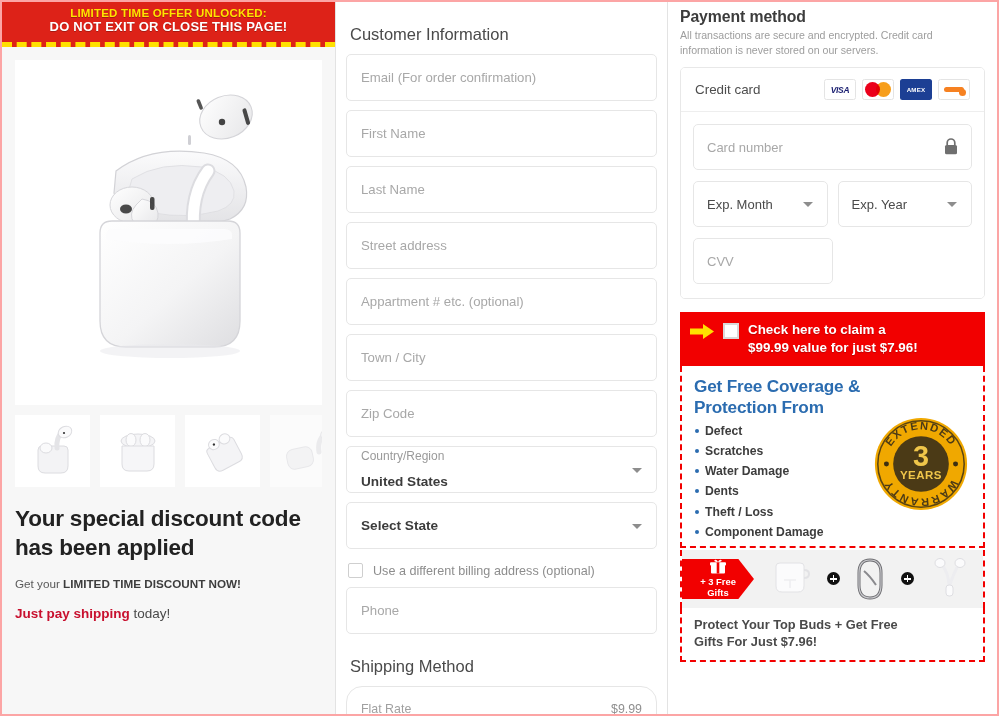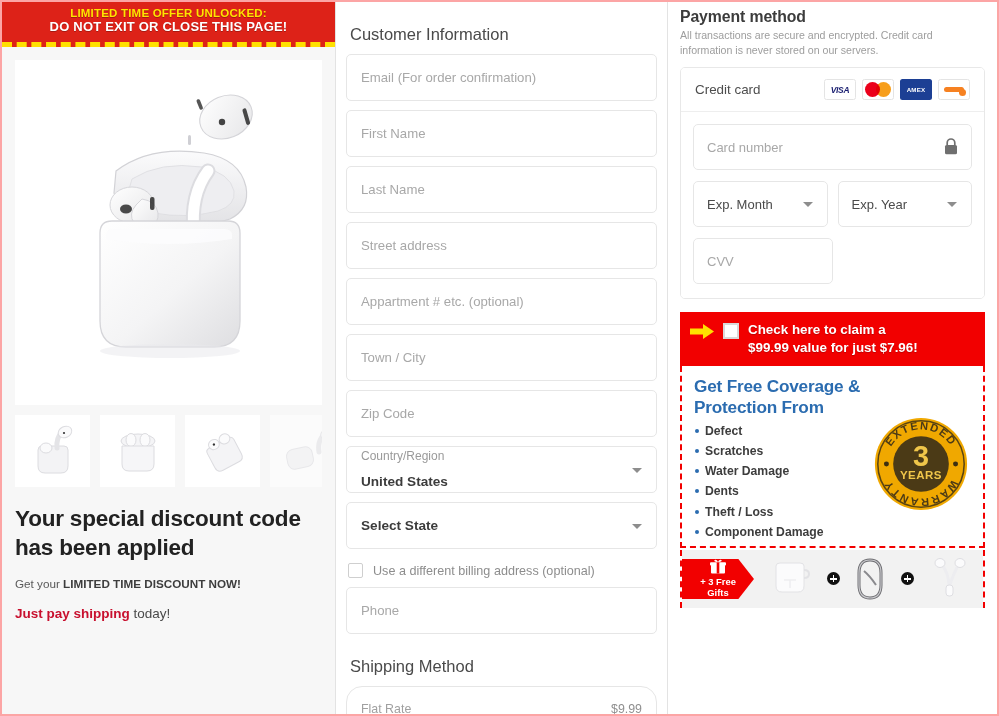--- a/index.html
+++ b/index.html
@@ -665,15 +665,19 @@
             <path d="M12 6 q8 10 8 24" stroke="#ededf0" stroke-width="3" fill="none"></path>
             <path d="M30 6 q-6 12 -10 24" stroke="#ededf0" stroke-width="3" fill="none"></path>
             <ellipse cx="11" cy="6" rx="5" ry="4.5" fill="#fbfbfc" stroke="#dedee2"></ellipse>
             <ellipse cx="31" cy="6" rx="5" ry="4.5" fill="#fbfbfc" stroke="#dedee2"></ellipse>
             <rect x="17" y="28" width="7" height="11" rx="3" fill="#fbfbfc" stroke="#dedee2"></rect>
           </svg>
         </div>
       </div>
     </div>
 
+    <div class="cov-foot">
+      <span>Protect Your Top Buds + Get Free</span><br>
+      <span>Gifts For Just $7.96!</span>
+    </div>
 
   </div>
 </div>
 
 </body></html>

